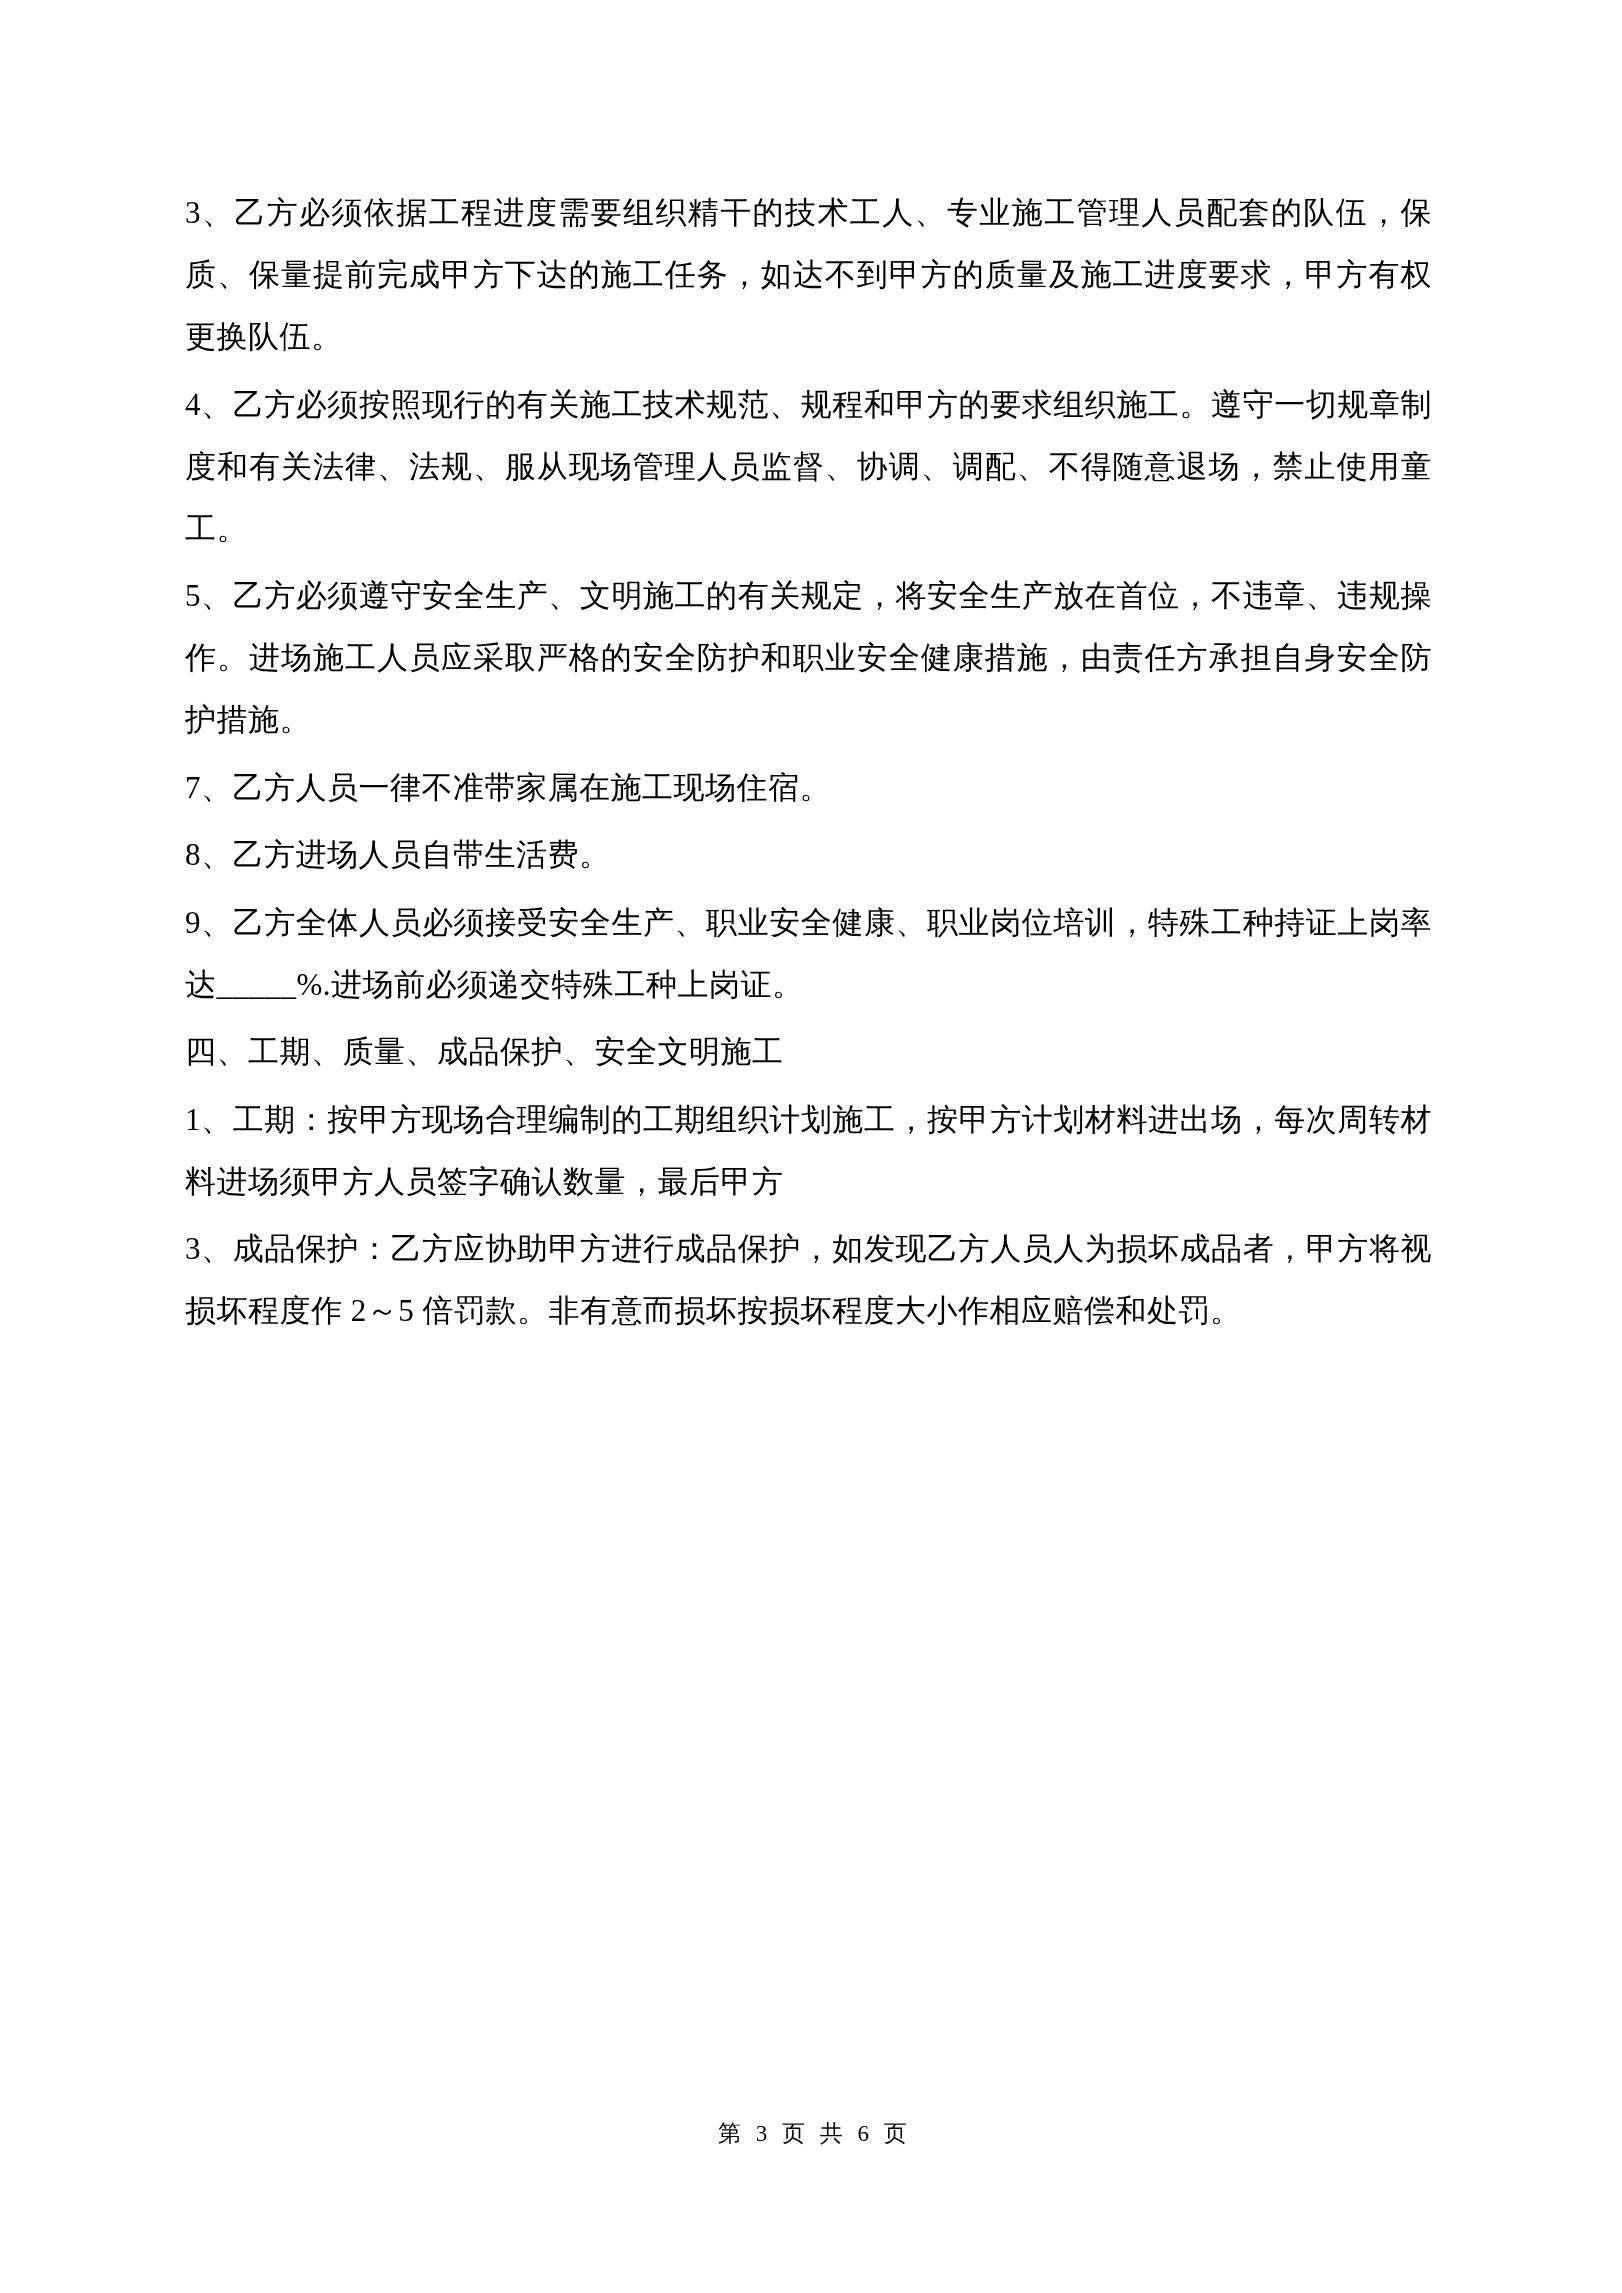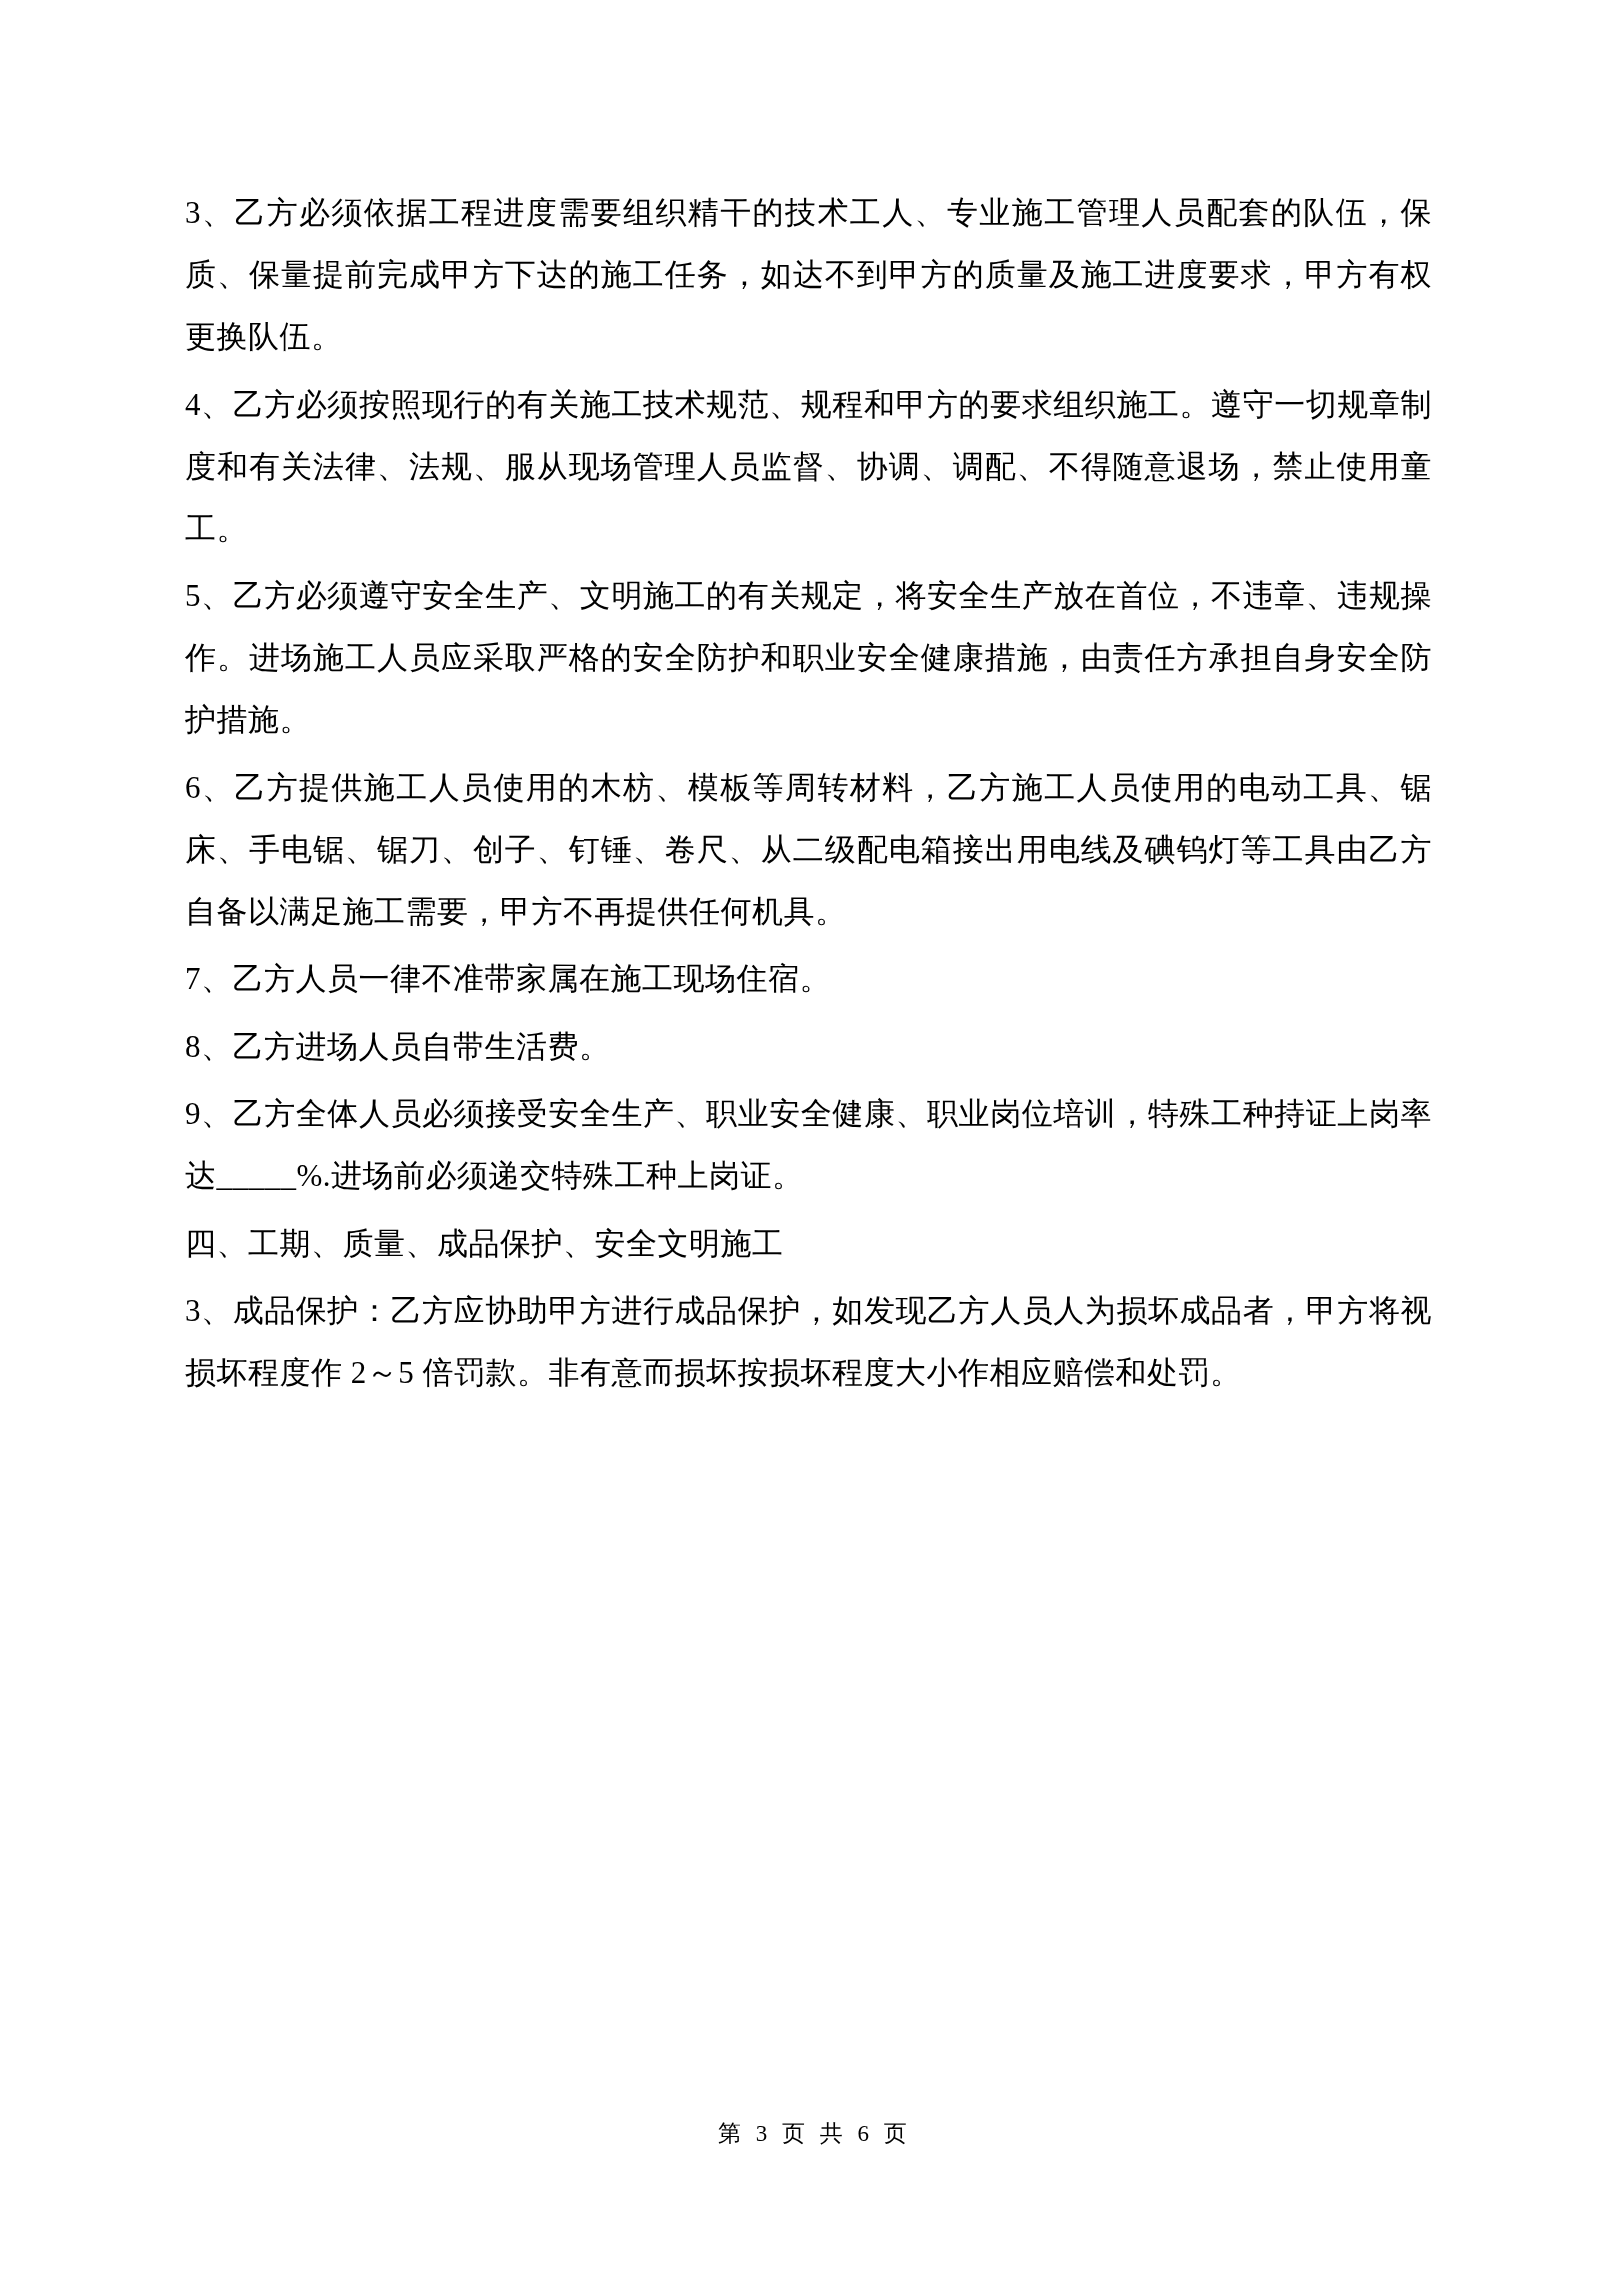--- a/index.html
+++ b/index.html
@@ -45,22 +45,22 @@
     }
   </style>
 </head>
 <body>
 
 <div class="page">
   <div class="content">
     <p class="para">3、乙方必须依据工程进度需要组织精干的技术工人、专业施工管理人员配套的队伍，保质、保量提前完成甲方下达的施工任务，如达不到甲方的质量及施工进度要求，甲方有权更换队伍。</p>
     <p class="para">4、乙方必须按照现行的有关施工技术规范、规程和甲方的要求组织施工。遵守一切规章制度和有关法律、法规、服从现场管理人员监督、协调、调配、不得随意退场，禁止使用童工。</p>
     <p class="para">5、乙方必须遵守安全生产、文明施工的有关规定，将安全生产放在首位，不违章、违规操作。进场施工人员应采取严格的安全防护和职业安全健康措施，由责任方承担自身安全防护措施。</p>
-    <p class="para">6、乙方提供施工人员使用的木枋、模板等周转材料，乙方施工人员使用的电动工具、锯床、手电锯、锯刀、创子、钉锤、卷尺、从二级配电箱接出用电线及碘钨灯等工具由乙方自备以满足施工需要，甲方不再提供任何机具。</p>
     <p class="para">7、乙方人员一律不准带家属在施工现场住宿。</p>
     <p class="para">8、乙方进场人员自带生活费。</p>
     <p class="para">9、乙方全体人员必须接受安全生产、职业安全健康、职业岗位培训，特殊工种持证上岗率达_____%.进场前必须递交特殊工种上岗证。</p>
     <p class="section-heading">四、工期、质量、成品保护、安全文明施工</p>
+    <p class="para">1、工期：按甲方现场合理编制的工期组织计划施工，按甲方计划材料进出场，每次周转材料进场须甲方人员签字确认数量，最后甲方</p>
     <p class="para">3、成品保护：乙方应协助甲方进行成品保护，如发现乙方人员人为损坏成品者，甲方将视损坏程度作 2～5 倍罚款。非有意而损坏按损坏程度大小作相应赔偿和处罚。</p>
   </div>
   <div class="footer">第 3 页 共 6 页</div>
 </div>
 
 
 </body></html>

